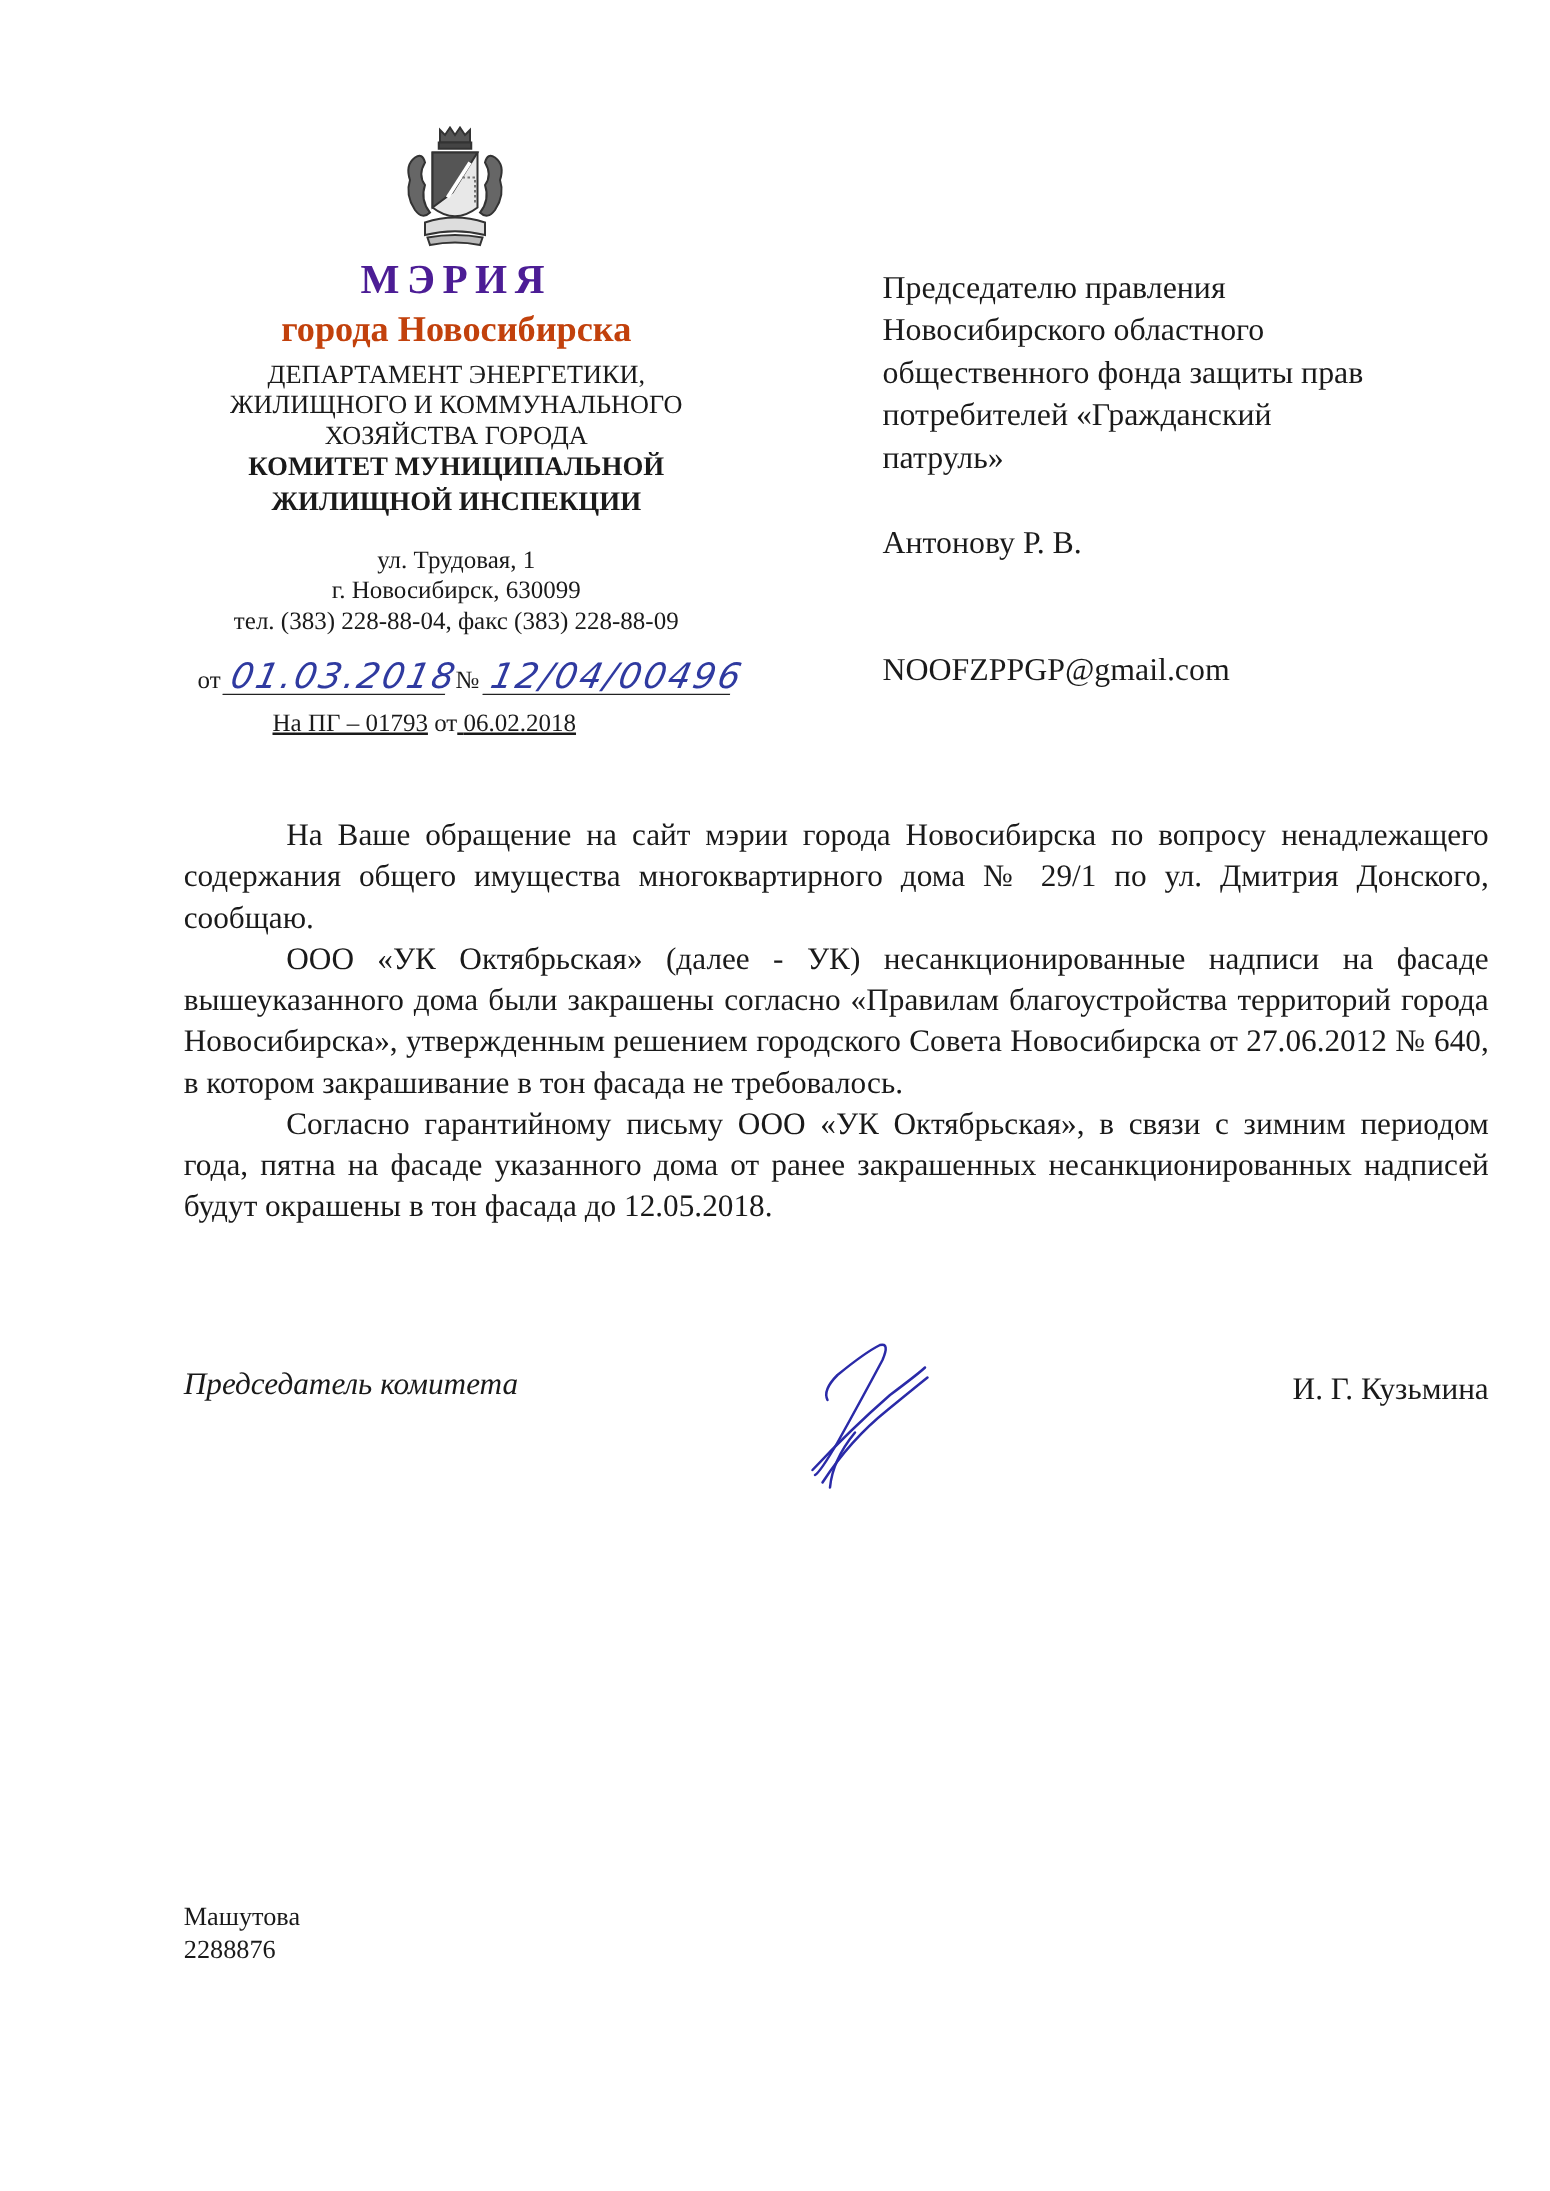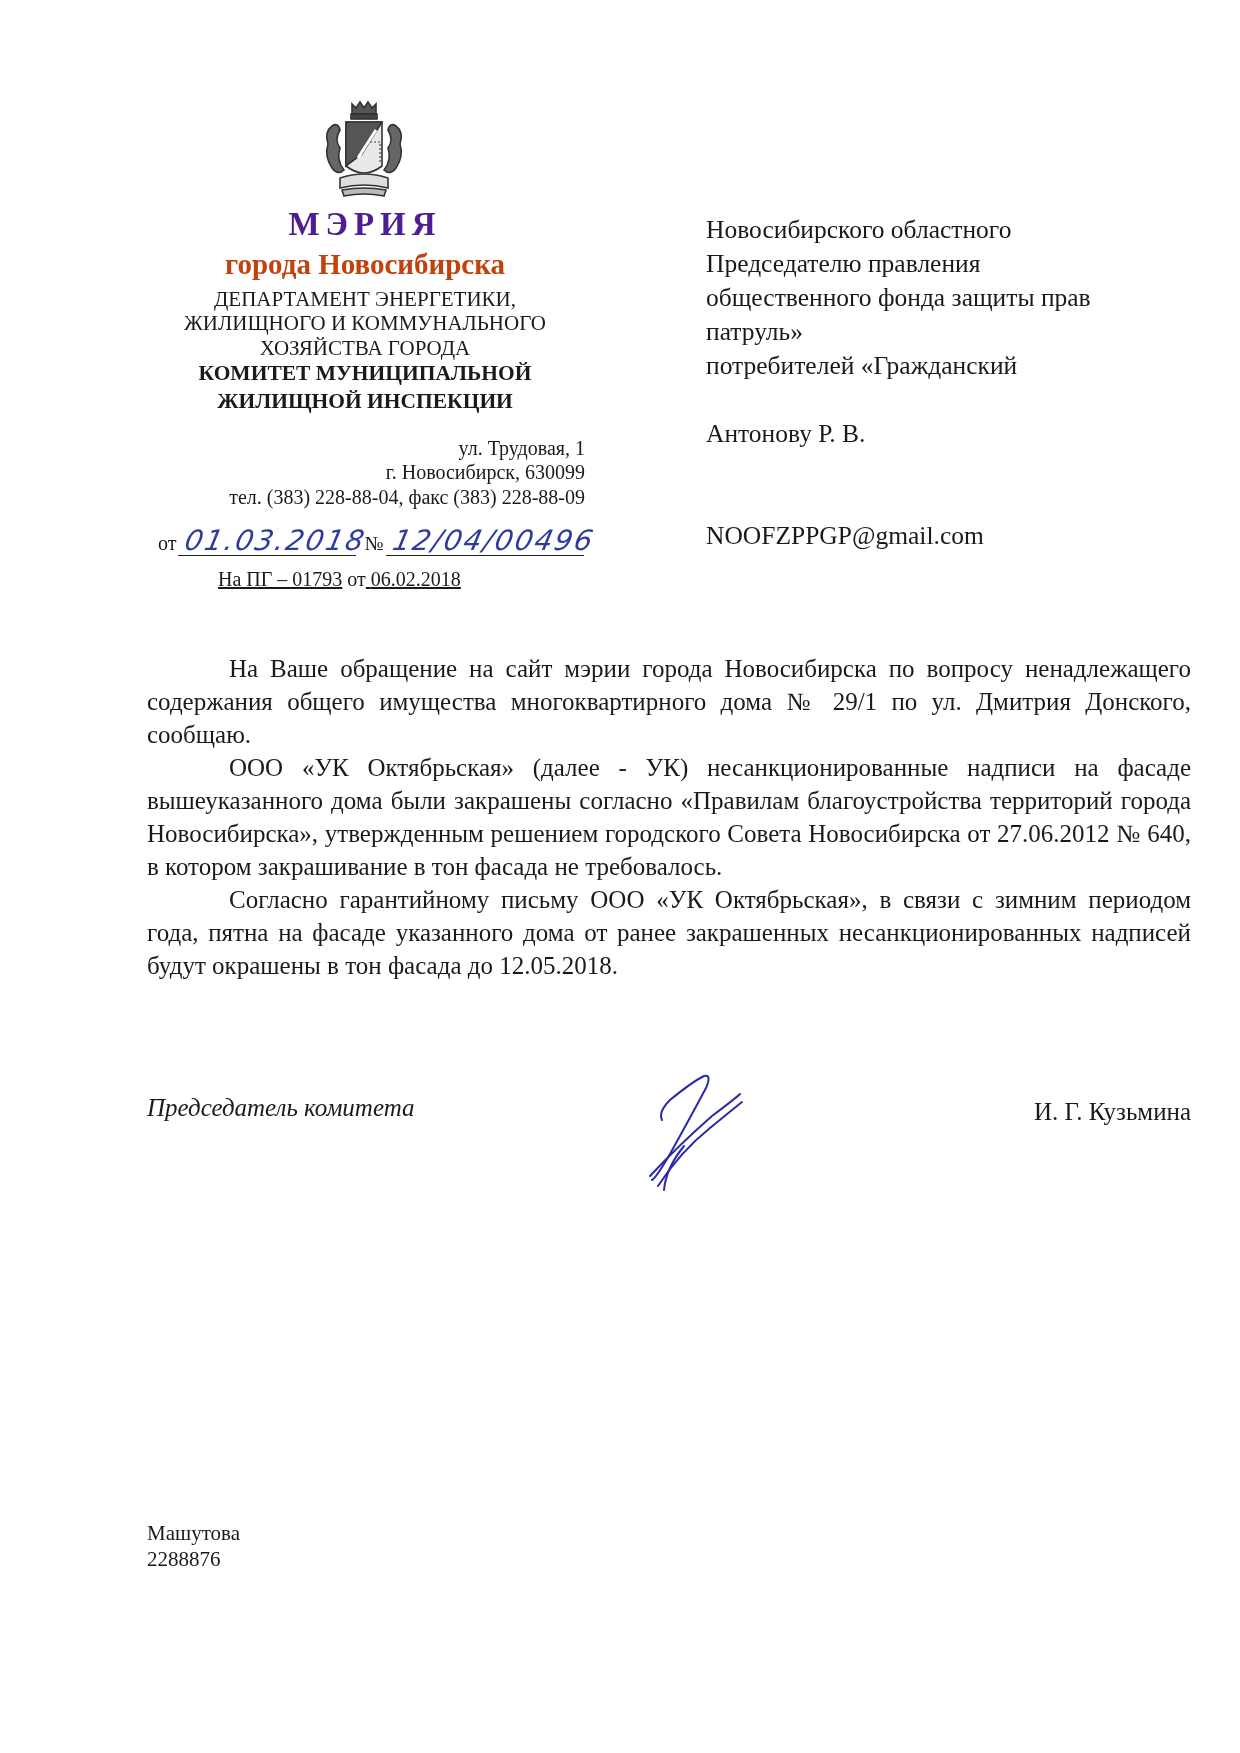--- a/index.html
+++ b/index.html
@@ -5,21 +5,21 @@
   html, body { margin: 0; padding: 0; background: #ffffff; }
   body { width: 1240px; height: 1753px; position: relative; overflow: hidden;
          font-family: "Liberation Serif", "DejaVu Serif", serif; color: #1a1a1a; }
   .letterhead { position: absolute; left: 145px; top: 0; width: 440px; text-align: center; }
   .crest { position: absolute; left: 318px; top: 96px; width: 92px; height: 108px; }
   .lh-line { position: absolute; left: 0; width: 440px; text-align: center; white-space: nowrap; }
   .mayor { top: 206px; font-size: 33px; font-weight: bold; letter-spacing: 6px; color: #4c1d95; }
   .city { top: 248px; font-size: 29px; font-weight: bold; color: #c2410c; }
   .dept { font-size: 21px; }
   .cmte { font-size: 21.5px; font-weight: bold; }
-  .addr { font-size: 20px; text-align: right; }
+  .addr { font-size: 20px; }
   .regline { position: absolute; left: 158px; top: 527px; font-size: 20px; white-space: nowrap; }
   .hand { font-family: "DejaVu Sans", sans-serif; font-style: italic; color: #2f3aa0;
           font-size: 28px; letter-spacing: 2px; display: inline-block; border-bottom: 1.5px solid #222;
           line-height: 28px; padding: 0 4px; transform: skewX(-12deg); }
   .ref { position: absolute; left: 218px; top: 568px; font-size: 20px; white-space: nowrap; }
   .ref u { text-decoration: underline; }
   .addressee { position: absolute; left: 706px; top: 213px; font-size: 25.5px; line-height: 34px; width: 480px; }
   .addressee .gap { height: 34px; }
   .addressee .gap2 { height: 68px; }
   .body-text { position: absolute; left: 147px; top: 652px; width: 1044px; font-size: 25px;
@@ -71,25 +71,25 @@
   <span class="hand" style="width:170px;">01.03.2018</span>
   <span>№</span>
   <span class="hand" style="width:190px;">12/04/00496</span>
 </div>
 
 <div class="ref">
   <u>На ПГ – 01793</u>&nbsp;<span>от</span><u>&nbsp;<span>06.02.2018</span></u>
 </div>
 
 <div class="addressee">
+  <div>Председателю правления</div>
   <div>Новосибирского  областного</div>
-  <div>Председателю правления</div>
   <div>общественного фонда защиты прав</div>
+  <div>потребителей «Гражданский</div>
   <div>патруль»</div>
-  <div>потребителей «Гражданский</div>
   <div class="gap"></div>
   <div>Антонову Р. В.</div>
   <div class="gap2"></div>
   <div>NOOFZPPGP@gmail.com</div>
 </div>
 
 <div class="body-text">
   <p>На Ваше обращение на сайт мэрии города Новосибирска по вопросу ненад­лежащего содержания общего имущества многоквартирного дома № 29/1 по ул. Дмитрия Донского, сообщаю.</p>
   <p>ООО «УК Октябрьская» (далее - УК)  несанкционированные надписи  на фасаде  вышеуказанного дома были закрашены согласно «Правилам благоустрой­ства территорий города Новосибирска», утвержденным решением городского Совета Новосибирска от 27.06.2012 № 640, в котором закрашивание в тон фасада не требовалось.</p>
   <p>Согласно гарантийному письму ООО «УК Октябрьская», в связи с зимним периодом года, пятна на фасаде указанного дома от ранее закрашенных несанк­ционированных надписей будут окрашены в тон фасада до 12.05.2018.</p>

